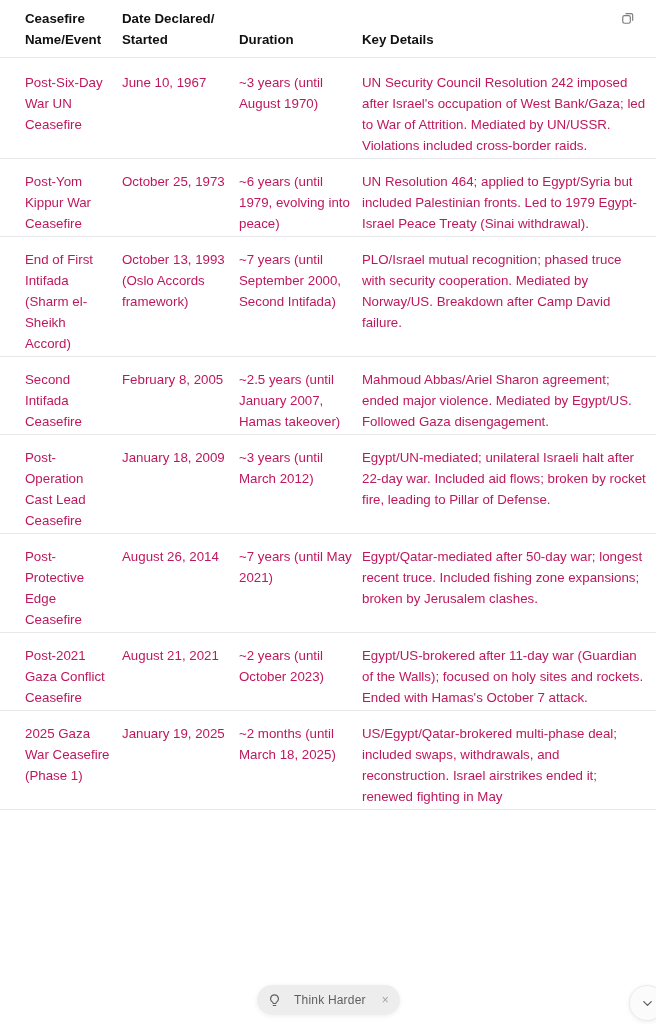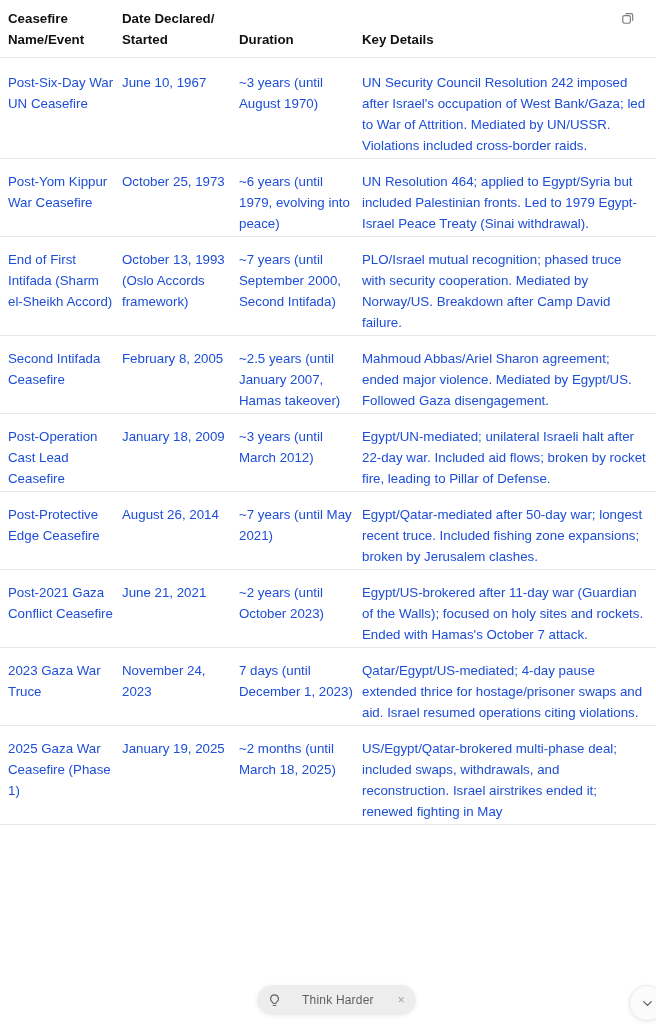--- a/index.html
+++ b/index.html
@@ -29,43 +29,43 @@
     padding: 12px 8px 2px 0;
     border-bottom: 1px solid #e8e8ea;
     overflow-wrap: break-word;
   }
   th {
     vertical-align: bottom;
     font-weight: 700;
     padding: 8px 8px 7px 0;
     color: #111111;
   }
-  th:first-child, td:first-child { padding-left: 8px; margin-left: 24px; }
-  td { color: #1d4ed8; }
+  th:first-child, td:first-child { padding-left: 25px; margin-left: 24px; }
+  td { color: #be185d; }
   tr:first-child td { padding-top: 14px; }
 
   
   .copy-btn {
     position: absolute;
     top: 7px; right: 17px;
     width: 22px; height: 22px;
     background: transparent;
     border: none;
     display: flex; align-items: center; justify-content: center;
     cursor: pointer;
     color: #7d7d7d;
   }
 
   
   .pill {
     position: absolute;
     left: 257px; top: 985px;
     height: 30px;
     display: flex; align-items: center;
-    gap: 20px;
+    gap: 12px;
     padding: 0 11px 0 10px;
     border: none;
     border-radius: 15px;
     background: rgba(235, 235, 236, 0.92);
     box-shadow: 0 1px 5px rgba(0,0,0,0.07);
     color: #5f5f5f;
     font-family: "Liberation Sans", "DejaVu Sans", sans-serif;
     font-size: 12px;
     letter-spacing: 0.2px;
     cursor: pointer;
@@ -144,29 +144,23 @@
     <td>Egypt/UN-mediated; unilateral Israeli halt after 22-day war. Included aid flows; broken by rocket fire, leading to Pillar of Defense.</td>
   </tr>
         <tr>
     <td>Post-Protective Edge Ceasefire</td>
     <td>August 26, 2014</td>
     <td>~7 years (until May 2021)</td>
     <td>Egypt/Qatar-mediated after 50-day war; longest recent truce. Included fishing zone expansions; broken by Jerusalem clashes.</td>
   </tr>
         <tr>
     <td>Post-2021 Gaza Conflict Ceasefire</td>
-    <td>June 21, 2021</td>
+    <td>August 21, 2021</td>
     <td>~2 years (until October 2023)</td>
     <td>Egypt/US-brokered after 11-day war (Guardian of the Walls); focused on holy sites and rockets. Ended with Hamas's October 7 attack.</td>
-  </tr>
-        <tr>
-    <td>2023 Gaza War Truce</td>
-    <td>November 24, 2023</td>
-    <td>7 days (until December 1, 2023)</td>
-    <td>Qatar/Egypt/US-mediated; 4-day pause extended thrice for hostage/prisoner swaps and aid. Israel resumed operations citing violations.</td>
   </tr>
         <tr>
     <td>2025 Gaza War Ceasefire (Phase 1)</td>
     <td>January 19, 2025</td>
     <td>~2 months (until March 18, 2025)</td>
     <td>US/Egypt/Qatar-brokered multi-phase deal; included swaps, withdrawals, and reconstruction. Israel airstrikes ended it; renewed fighting in May</td>
   </tr>
       </tbody>
   </table>
 </div>

